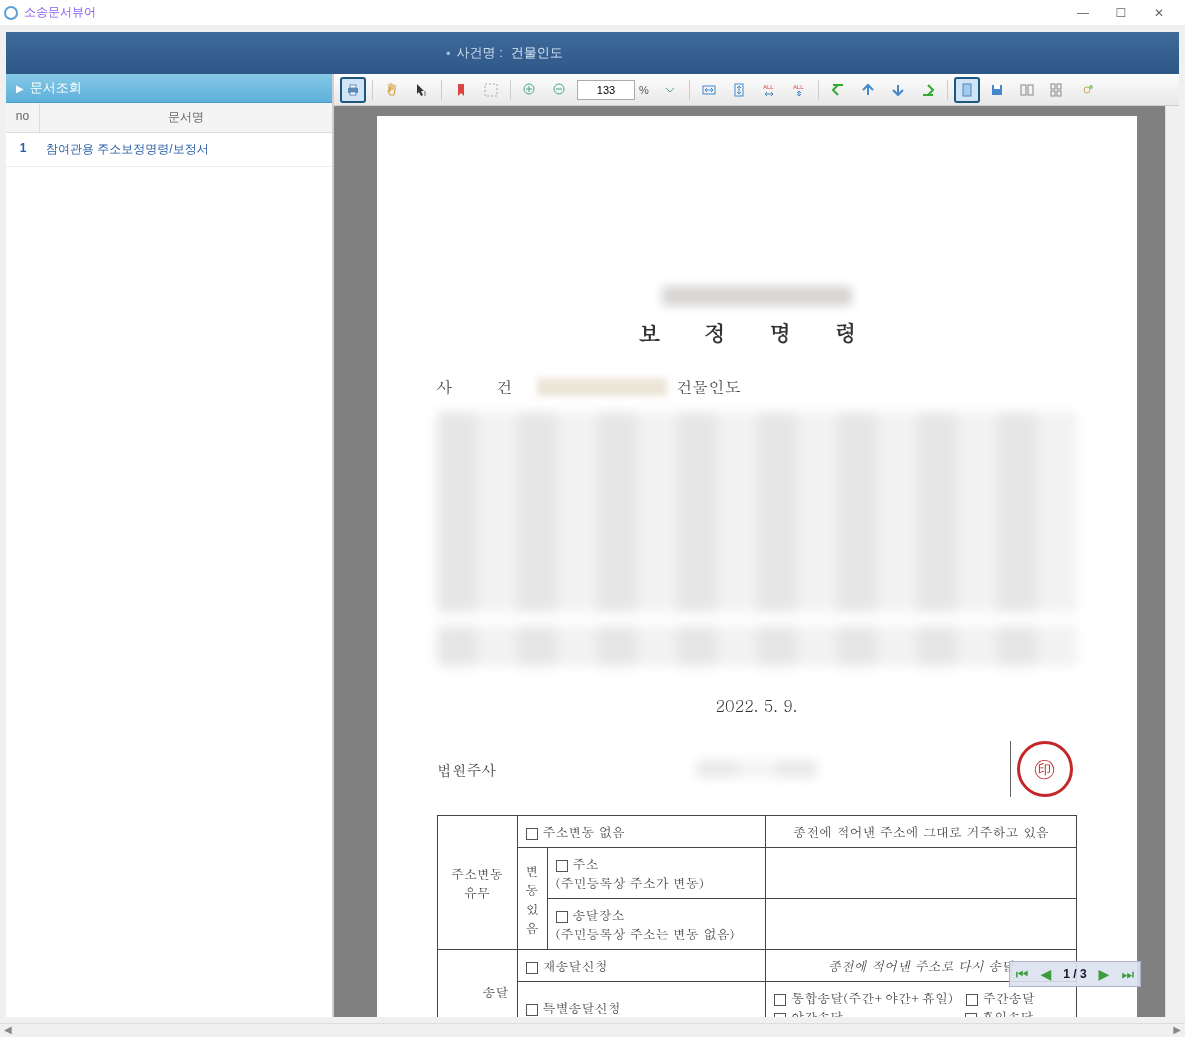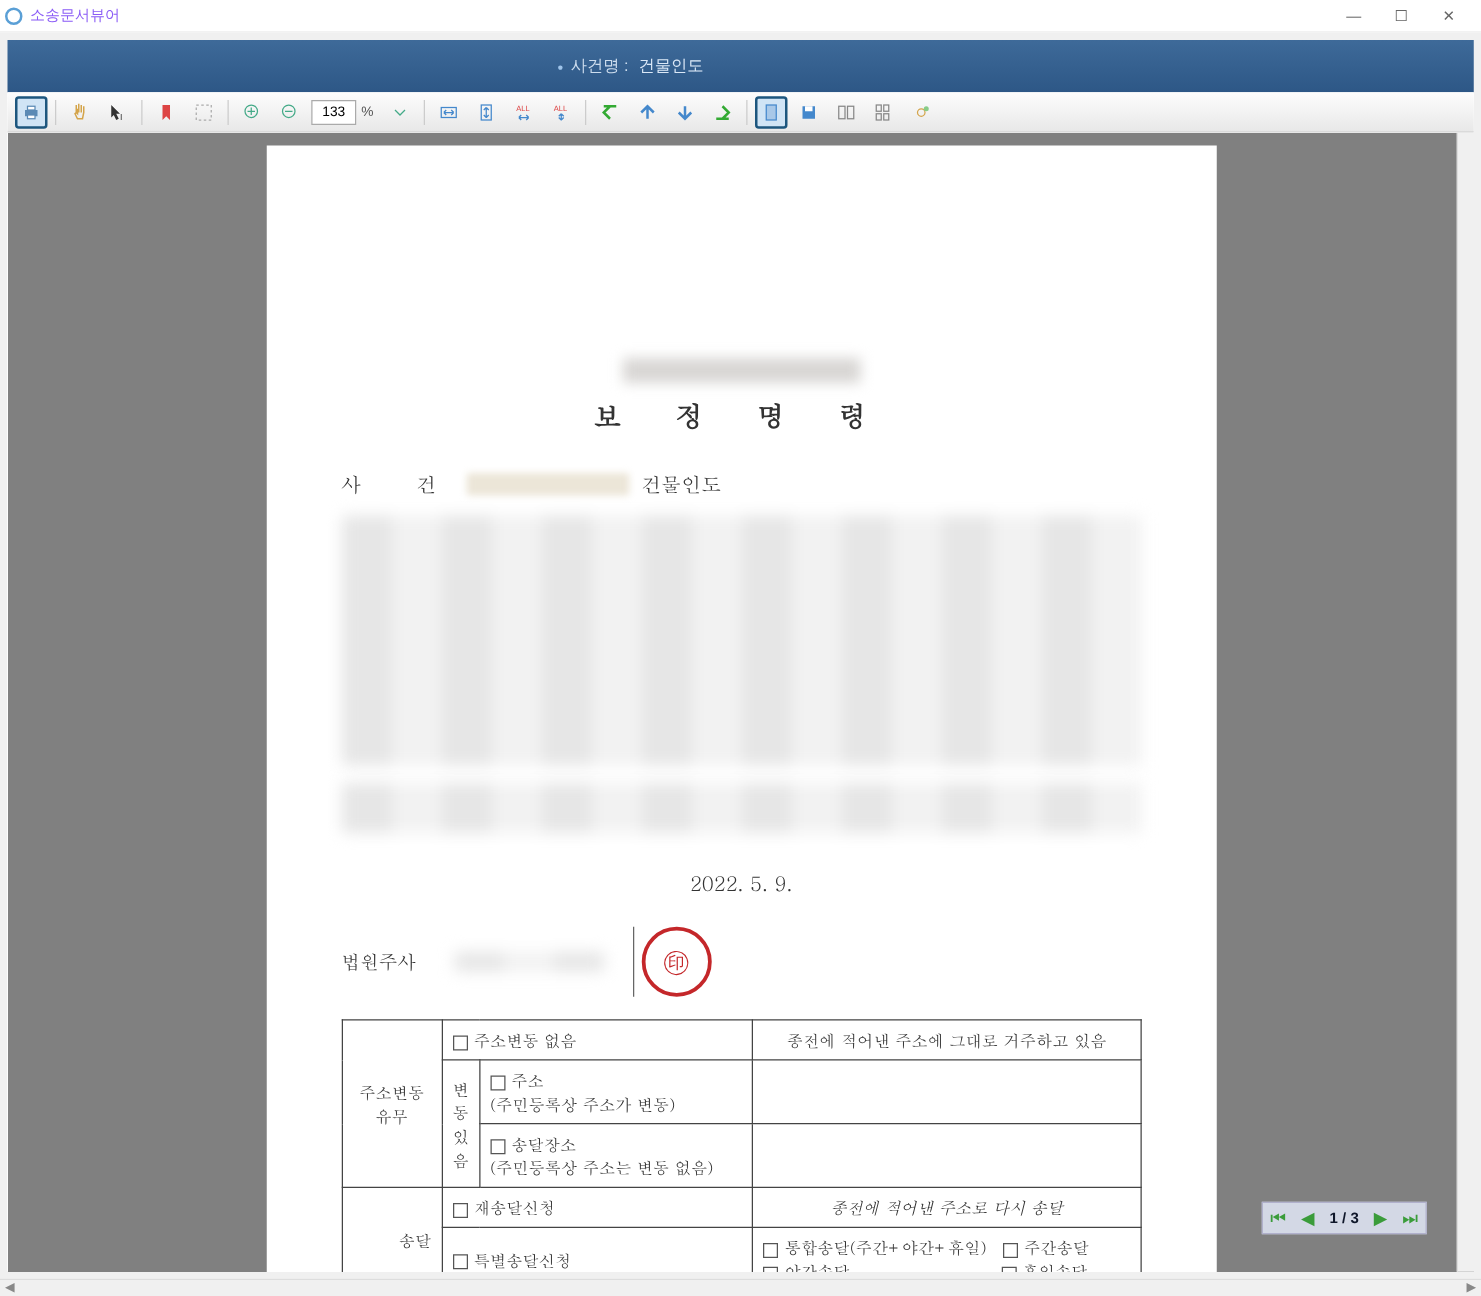--- a/index.html
+++ b/index.html
@@ -89,21 +89,21 @@
       border: 1px solid transparent;
       border-radius: 3px;
       display: inline-flex;
       align-items: center;
       justify-content: center;
       cursor: pointer;
     }
     .tool-btn.active { background: #d0e4f5; border: 2px solid #1d567e; }
     .tool-btn svg { width: 16px; height: 16px; }
     .zoom-input {
-      width: 36px; height: 20px; border: 1px solid #aaa;
+      width: 58px; height: 20px; border: 1px solid #aaa;
       text-align: center; font-size: 11px;
     }
     .zoom-pct { font-size: 11px; color: #555; margin-right: 4px; }
     .sep { width: 1px; height: 20px; background: #ccc; margin: 0 2px; }
     .doc-view {
       flex: 1;
       background: #808080;
       overflow: auto;
       padding: 10px 30px;
       position: relative;
@@ -139,21 +139,21 @@
       position: absolute;
       left: 0; right: 0; top: 460px;
       text-align: center;
       color: #1a4d6f;
       font-family: "Georgia", serif;
       font-size: 24px;
       font-weight: 600;
       letter-spacing: 1px;
     }
     .date-line { text-align: center; font-size: 16px; margin: 28px 0 24px; }
-    .clerk-line { text-align: center; font-size: 15px; margin-bottom: 12px; display: flex; justify-content: flex-start; align-items: center; gap: 30px; }
+    .clerk-line { text-align: center; font-size: 15px; margin-bottom: 12px; display: flex; justify-content: space-between; align-items: center; gap: 30px; }
     .seal {
       width: 56px; height: 56px;
       border-radius: 50%;
       border: 3px solid #c4272a;
       display: inline-flex;
       align-items: center;
       justify-content: center;
       color: #c4272a;
       font-size: 22px;
       font-family: serif;
@@ -218,20 +218,31 @@
 <div class="app-frame">
 
   <div class="top-banner">
     <span class="bullet">•</span>
     <span class="case-label">사건명 :</span>
     <span>건물인도</span>
   </div>
 
   <div class="content-row">
 
+    <div class="left-panel">
+      <div class="panel-header">문서조회</div>
+      <div class="doc-table-hdr">
+        <div class="col-no">no</div>
+        <div class="col-name">문서명</div>
+      </div>
+      <div class="doc-row">
+        <div class="col-no">1</div>
+        <div class="col-name">참여관용 주소보정명령/보정서</div>
+      </div>
+    </div>
 
     <div class="viewer-panel">
       <div class="toolbar">
         <div class="tool-btn active">
           <svg viewBox="0 0 16 16">
               <rect x="3" y="6" width="10" height="5" fill="#5b8ab5"></rect>
               <rect x="5" y="3" width="6" height="3" fill="#fff" stroke="#5b8ab5"></rect>
               <rect x="5" y="10" width="6" height="3" fill="#fff" stroke="#5b8ab5"></rect>
             </svg>
         </div>

